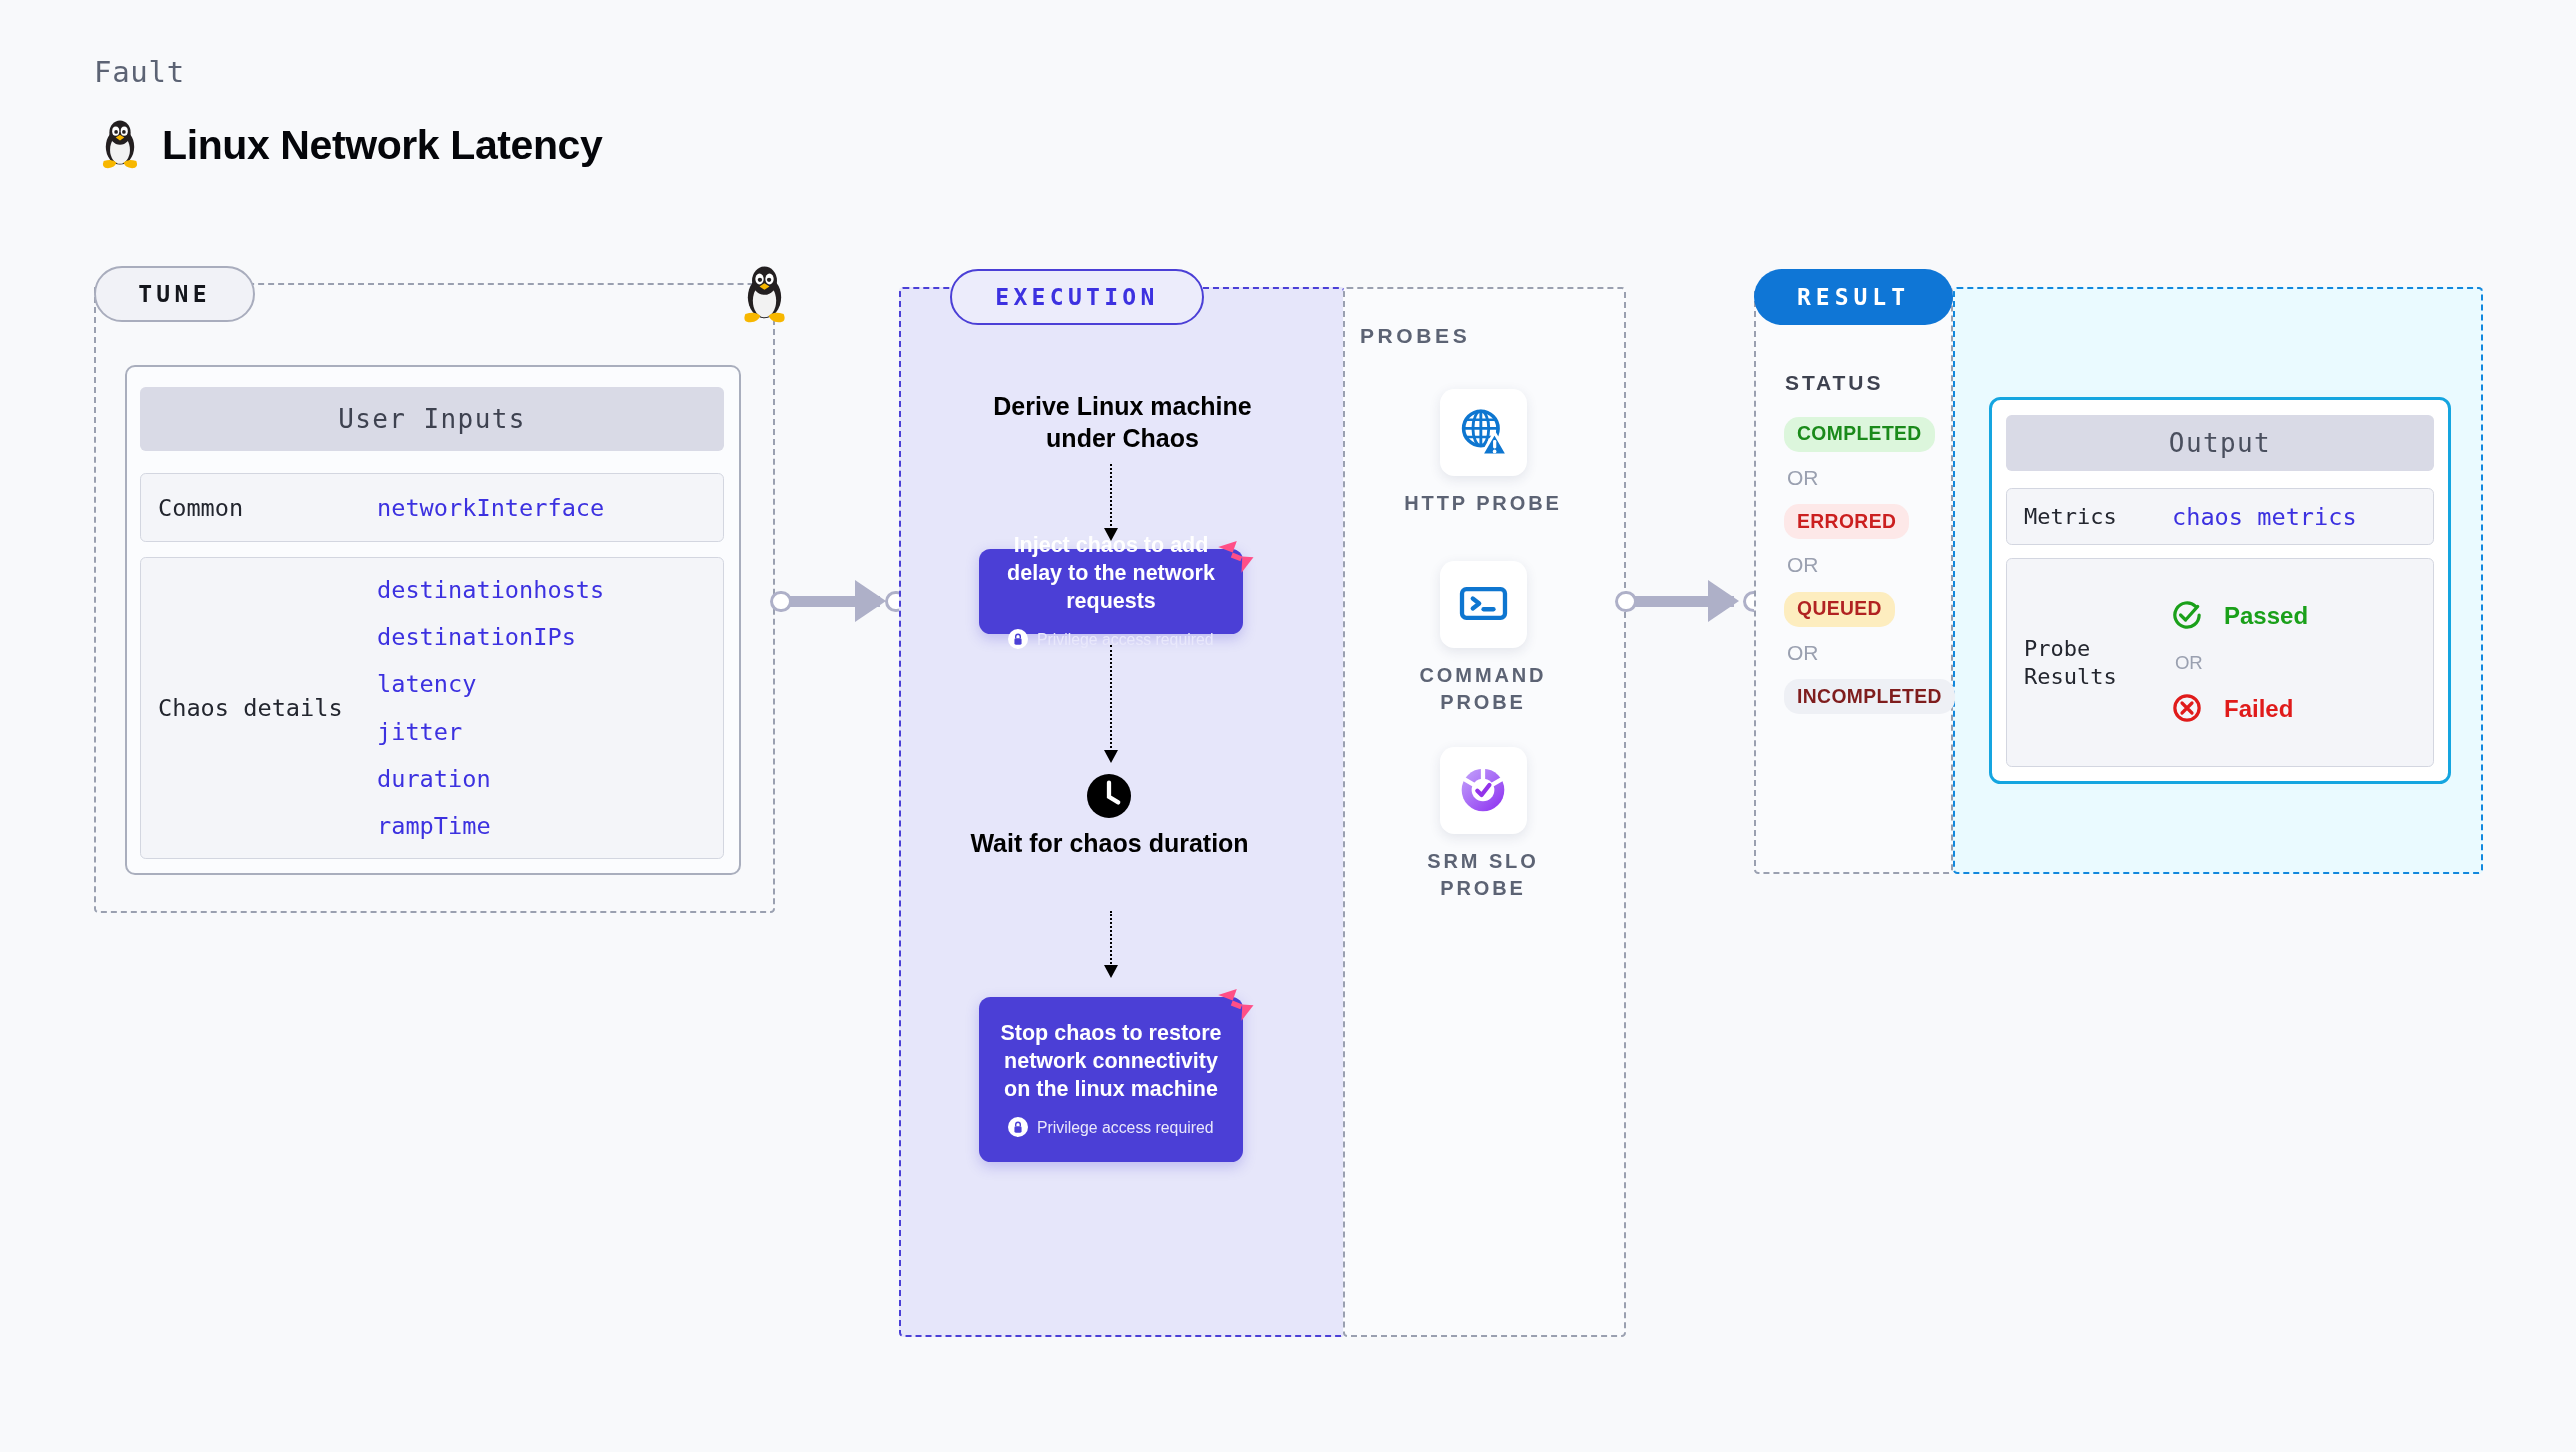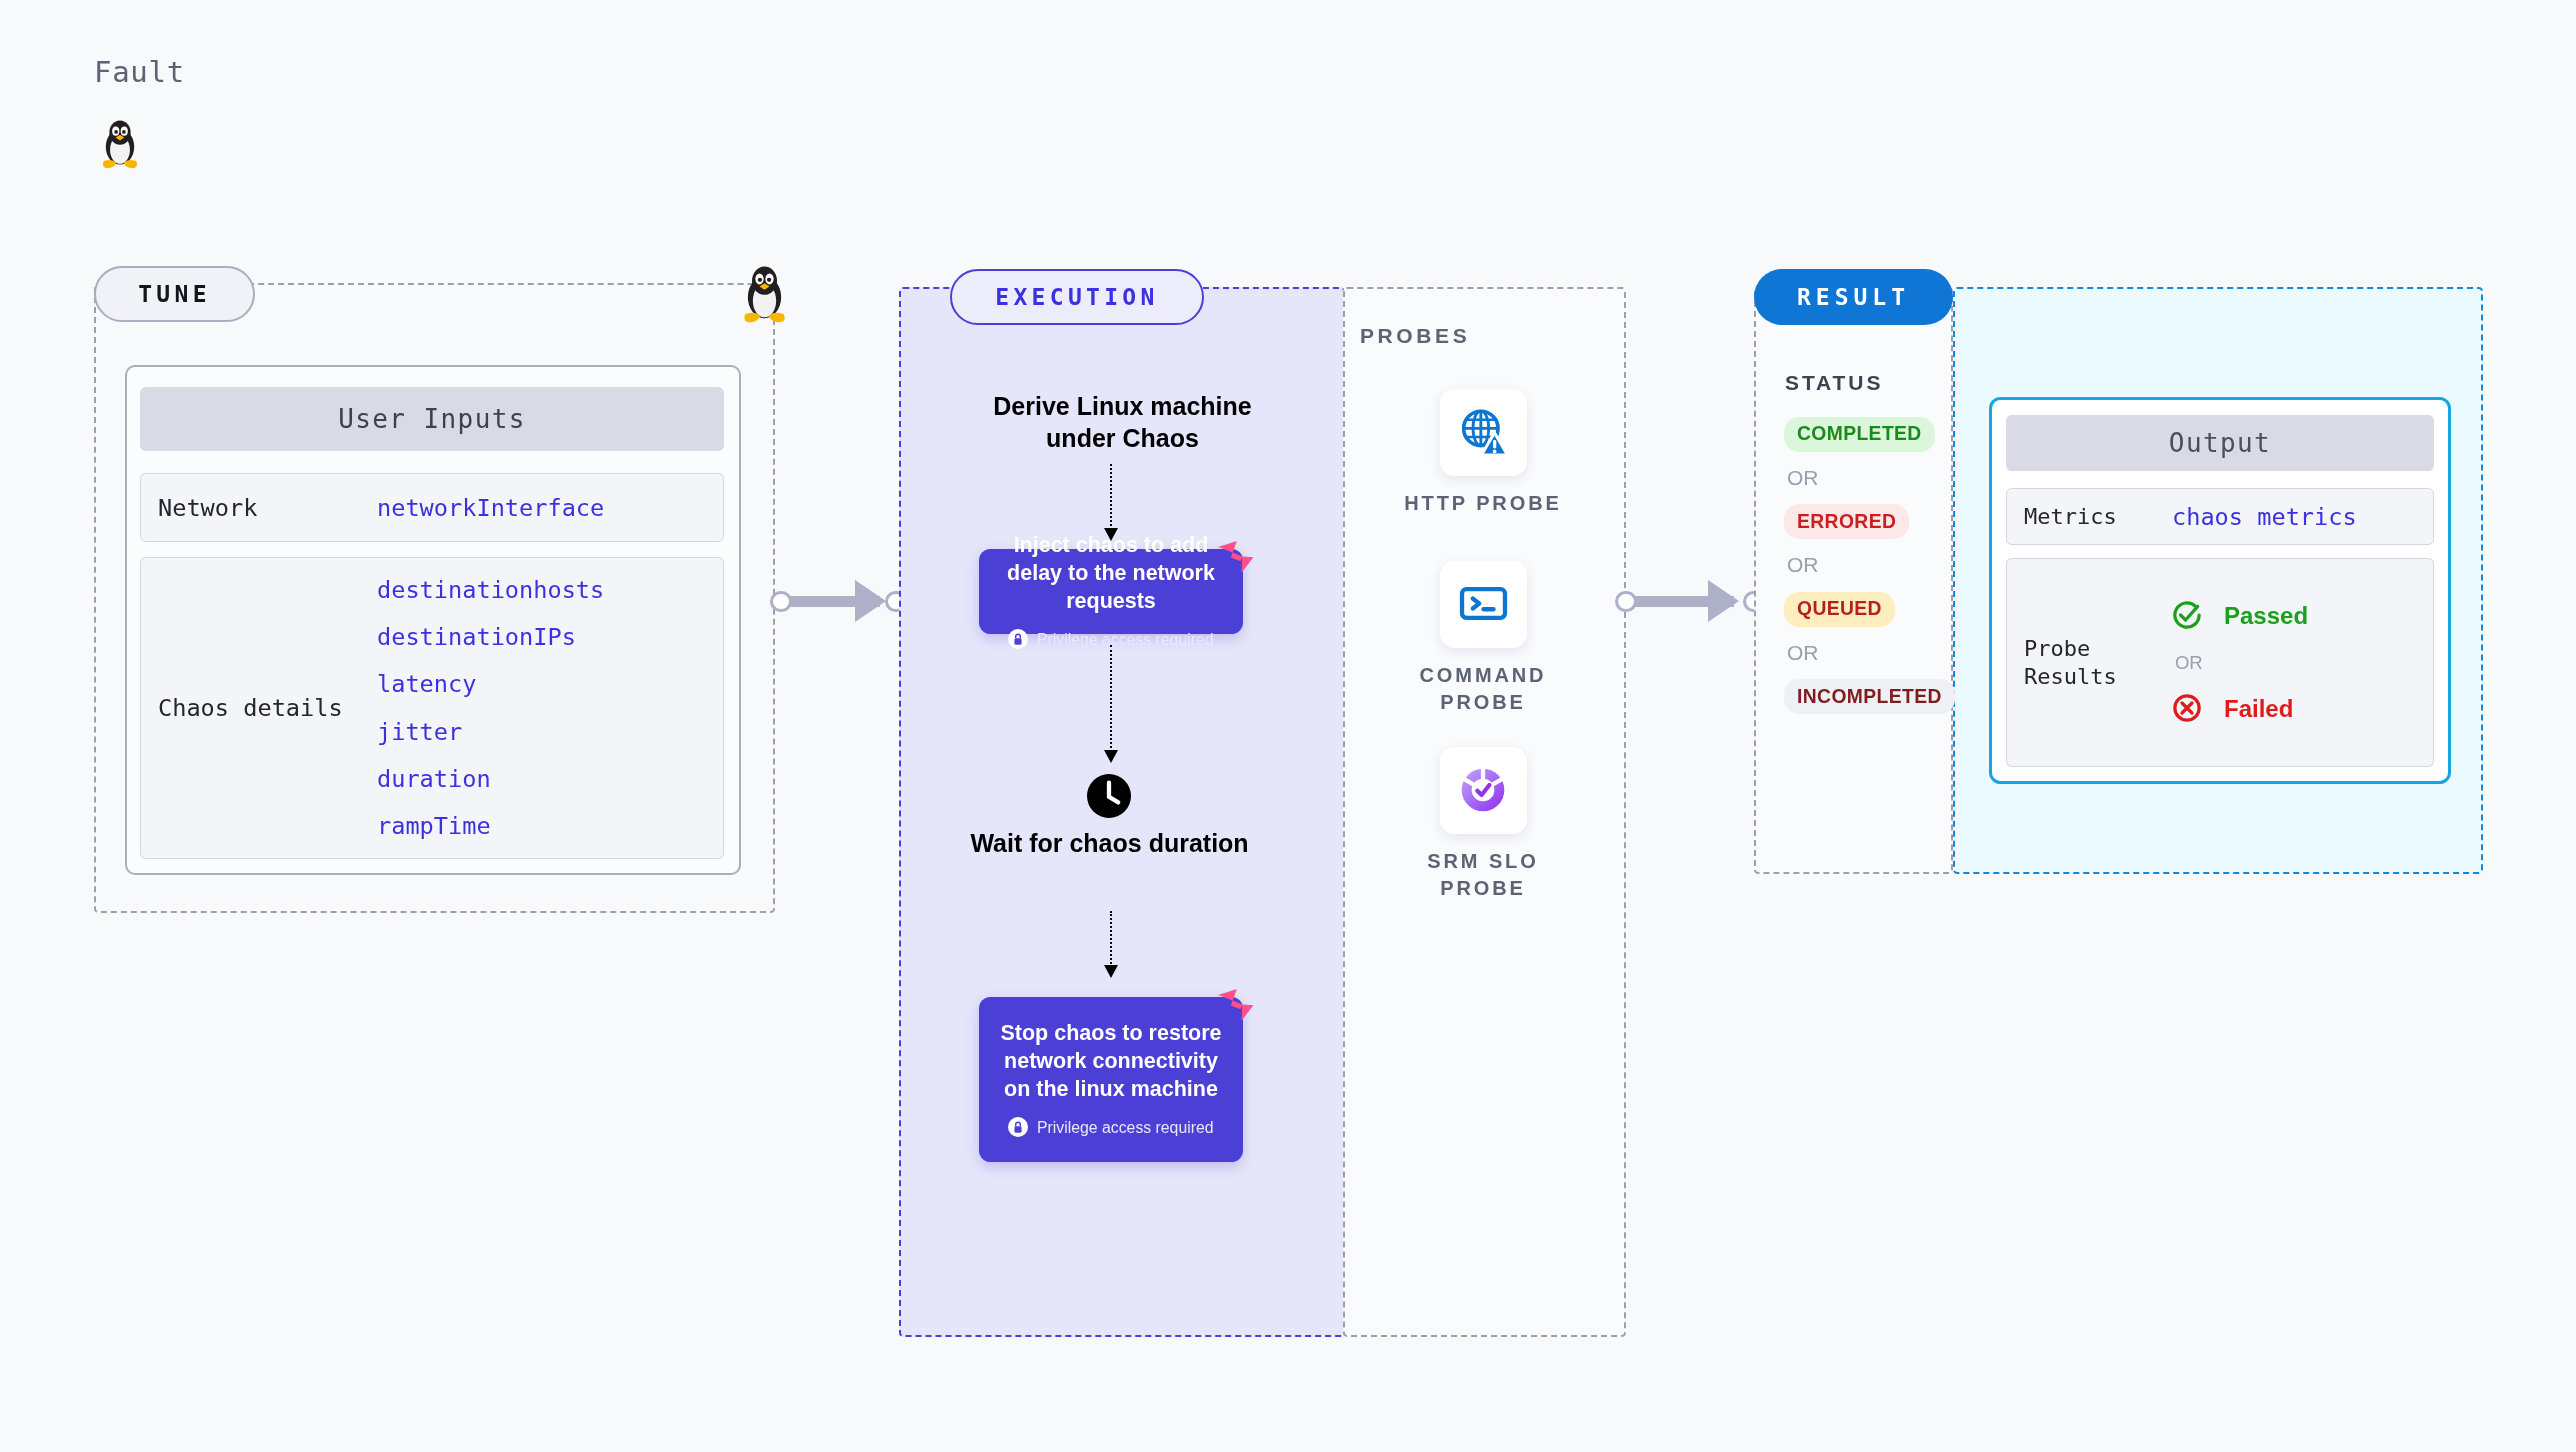--- a/index.html
+++ b/index.html
@@ -185,20 +185,21 @@
       <ellipse cx="31" cy="20" rx="15" ry="17" fill="#231f20"></ellipse>
       <ellipse cx="25" cy="18" rx="5" ry="6.5" fill="#fff"></ellipse>
       <ellipse cx="37" cy="18" rx="5" ry="6.5" fill="#fff"></ellipse>
       <circle cx="25.5" cy="19" r="2.6" fill="#231f20"></circle>
       <circle cx="36.5" cy="19" r="2.6" fill="#231f20"></circle>
       <path d="M25 27 L31 23 L37 27 L31 31 Z" fill="#f7b700"></path>
       <path d="M8 60 q-4 10 6 10 q10 -1 12 -8 q-6 -6 -18 -2 Z" fill="#f7b700"></path>
       <path d="M54 60 q4 10 -6 10 q-10 -1 -12 -8 q6 -6 18 -2 Z" fill="#f7b700"></path>
     </svg>
   </span>
+  <span id="hdr-title">Linux Network Latency</span>
 </div>
 
 <div id="tune-box"></div>
 <div class="pill" id="tune-pill">TUNE</div>
 <span id="tux-small">
   <svg width="53" height="60" viewBox="0 0 62 72">
     <ellipse cx="31" cy="40" rx="20" ry="25" fill="#231f20"></ellipse>
     <ellipse cx="31" cy="44" rx="14" ry="20" fill="#f2f2f2"></ellipse>
     <ellipse cx="31" cy="20" rx="15" ry="17" fill="#231f20"></ellipse>
     <ellipse cx="25" cy="18" rx="5" ry="6.5" fill="#fff"></ellipse>
@@ -208,21 +209,21 @@
     <path d="M25 27 L31 23 L37 27 L31 31 Z" fill="#f7b700"></path>
     <path d="M8 60 q-4 10 6 10 q10 -1 12 -8 q-6 -6 -18 -2 Z" fill="#f7b700"></path>
     <path d="M54 60 q4 10 -6 10 q-10 -1 -12 -8 q6 -6 18 -2 Z" fill="#f7b700"></path>
   </svg>
 </span>
 
 <div id="tune-card"></div>
 <div id="ui-header" class="mono">User Inputs</div>
 
 <div class="kv-box" id="kv-common">
-  <div class="kv-label mono">Network</div>
+  <div class="kv-label mono">Common</div>
   <div class="kv-vals">
     <div class="kv-val mono">networkInterface</div>
   </div>
 </div>
 
 <div class="kv-box" id="kv-chaos">
   <div class="kv-label mono">Chaos details</div>
   <div class="kv-vals">
     <div class="kv-val mono">destinationhosts</div>
     <div class="kv-val mono">destinationIPs</div>

